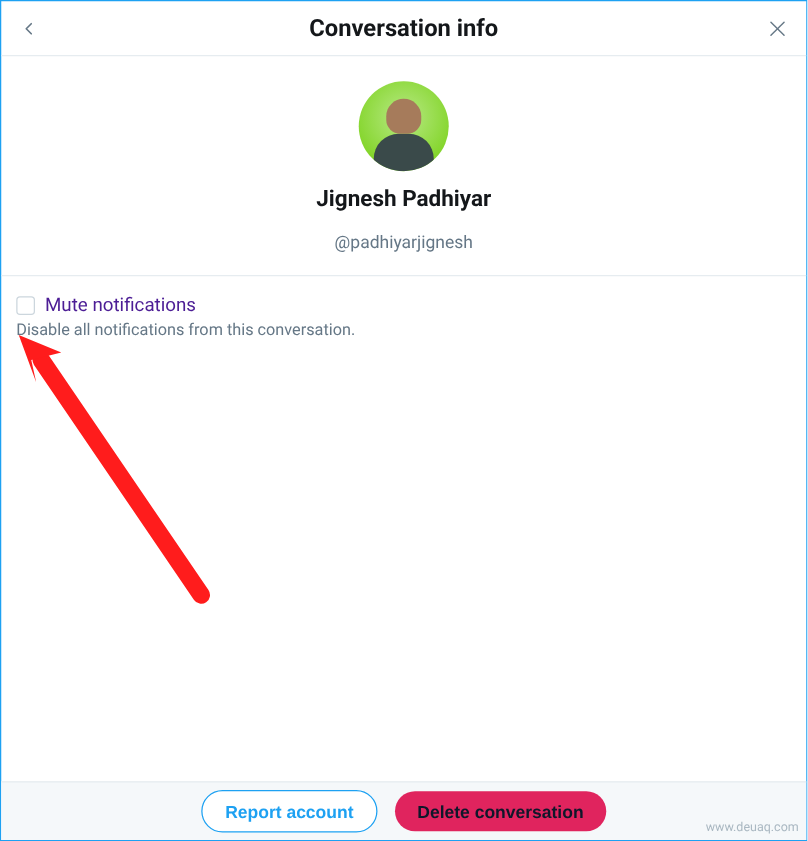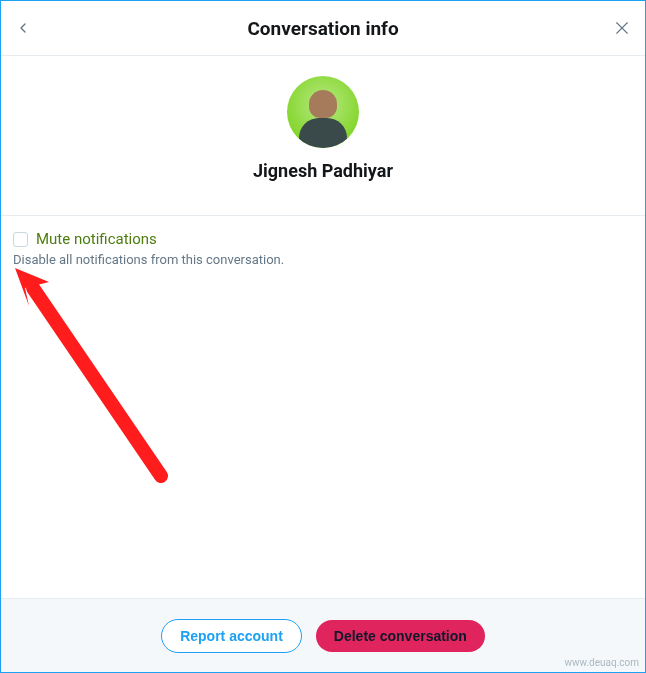--- a/index.html
+++ b/index.html
@@ -10,21 +10,21 @@
     .window {
       width: 646px;
       height: 673px;
       border: 1px solid #1da1f2;
       background: #fff;
       position: relative;
       display: flex;
       flex-direction: column;
     }
     .header {
-      height: 55px;
+      height: 44px;
       border-bottom: 1px solid #e6ecf0;
       display: flex;
       align-items: center;
       justify-content: center;
       position: relative;
       text-align: center;
     }
     .back-btn {
       position: absolute;
       left: 14px;
@@ -112,39 +112,39 @@
     .checkbox {
       width: 15px;
       height: 15px;
       border: 1px solid #ccd6dd;
       border-radius: 3px;
       cursor: pointer;
       flex-shrink: 0;
     }
     .checkbox-label {
       font-size: 15px;
-      color: #4d7c0f;
+      color: #4c1d95;
     }
     .description {
       font-size: 13px;
       color: #657786;
       margin-left: 0;
       margin-top: 2px;
     }
     .arrow-annotation {
       position: absolute;
       top: 265px;
       left: 10px;
       width: 180px;
       height: 220px;
       pointer-events: none;
     }
     .footer {
       margin-top: auto;
-      height: 74px;
+      height: 47px;
       background: #f5f8fa;
       border-top: 1px solid #e6ecf0;
       display: flex;
       align-items: center;
       justify-content: center;
       gap: 14px;
     }
     .btn {
       padding: 8px 18px;
       border-radius: 999px;
@@ -186,20 +186,21 @@
       <svg width="18" height="18" viewBox="0 0 24 24" fill="none" stroke="currentColor" stroke-width="1.5" stroke-linecap="round">
           <line x1="5" y1="5" x2="19" y2="19"></line>
           <line x1="19" y1="5" x2="5" y2="19"></line>
         </svg>
     </div>
   </div>
 
   <div class="profile-section">
     <div class="avatar"></div>
     <div class="profile-name">Jignesh Padhiyar</div>
+    <div class="profile-handle">@padhiyarjignesh</div>
   </div>
 
   <div class="notifications-section">
     <div class="checkbox-row">
       <div class="checkbox"></div>
       <span class="checkbox-label">Mute notifications</span>
     </div>
     <div class="description">Disable all notifications from this conversation.</div>
   </div>
 

